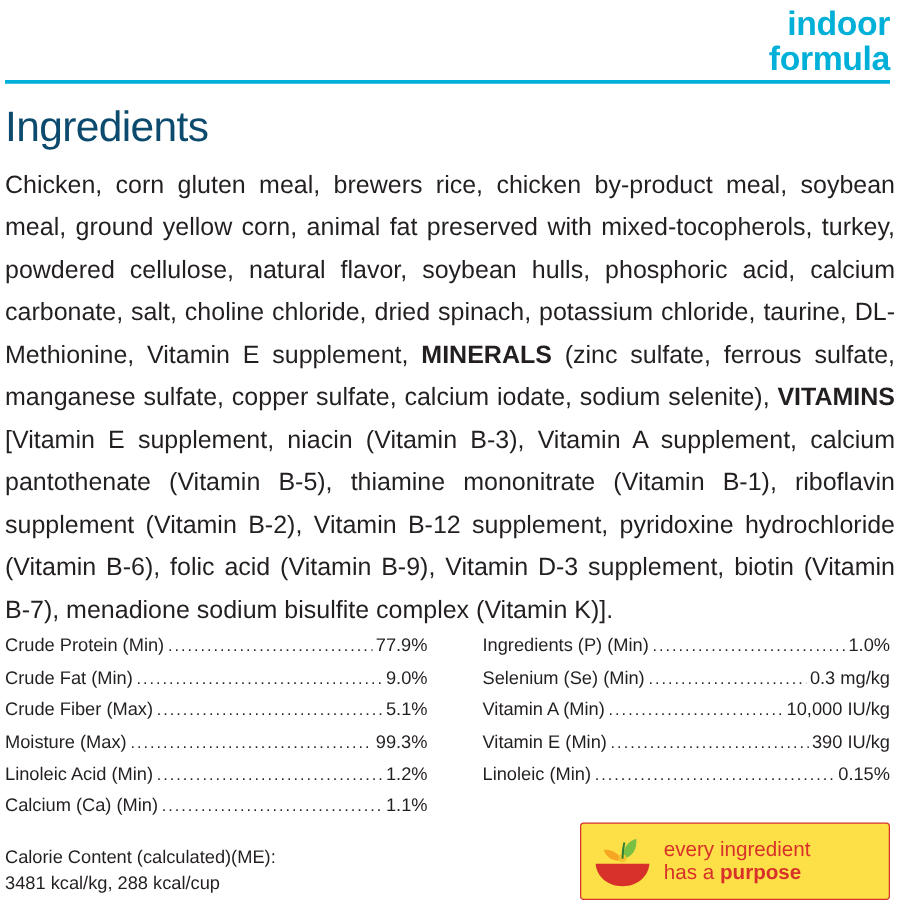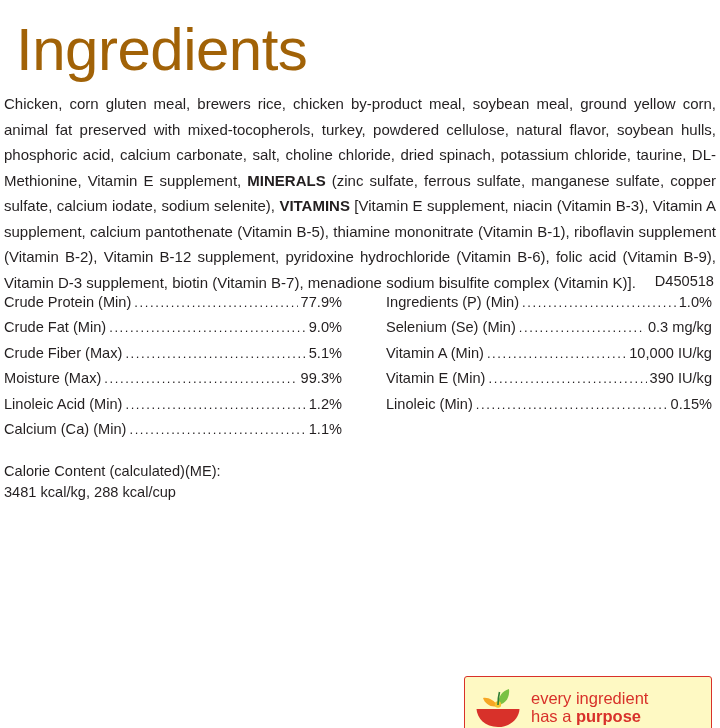--- a/index.html
+++ b/index.html
@@ -41,35 +41,35 @@
     font-weight: bold;
     color: #00b0d8;
     letter-spacing: -0.3px;
     display: block;
     padding-bottom: 3px;
     border-bottom: 3px solid #00b0d8;
   }
 
   
   h1.section-title {
-    font-size: 60px;
+    font-size: 34px;
     font-weight: normal;
-    margin: 18px 0 10px 12px;
+    margin: 18px 0 10px 0;
     letter-spacing: -0.5px;
     line-height: 1.05;
-    color: #a16207;
+    color: #0c4a6e;
   }
   h1.section-title.analysis {
     margin-top: 26px;
     margin-bottom: 12px;
   }
 
   
   .ingredients-body {
-    font-size: 15px;
+    font-size: 20px;
     line-height: 1.70;
     text-align: justify;
     text-justify: inter-word;
     color: #231f20;
     margin: 0;
   }
   .ingredients-body b { font-weight: bold; }
 
   .code-line {
     text-align: right;
@@ -122,21 +122,21 @@
     position: absolute;
     right: 8px;
     bottom: 8px;
     width: 248px;
     height: 62px;
     border: 1.6px solid #d8312a;
     border-radius: 3px;
     display: flex;
     align-items: center;
     padding: 4px 8px 4px 6px;
-    background: #fef9c3;
+    background: #fde047;
   }
   .seal-icon {
     width: 54px;
     height: 54px;
     flex: 0 0 54px;
     position: relative;
   }
   .seal-text {
     margin-left: 6px;
     line-height: 1.12;
@@ -152,26 +152,29 @@
     color: #d8312a;
     display: block;
   }
   .seal-text .l2 b { font-weight: bold; }
 </style>
 </head>
 <body>
 
 <div class="page">
 
+  <div class="brand-header">
+    <span class="brand-line1">indoor</span>
+    <span class="brand-line2">formula</span>
+  </div>
 
   <h1 class="section-title">Ingredients</h1>
 
   <p class="ingredients-body"><span>Chicken, corn gluten meal, brewers rice, chicken by-product meal, soybean meal, ground yellow corn, animal fat preserved with mixed-tocopherols, turkey, powdered cellulose, natural flavor, soybean hulls, phosphoric acid, calcium carbonate, salt, choline chloride, dried spinach, potassium chloride, taurine, DL-Methionine, Vitamin E supplement, </span><b>MINERALS</b><span> (zinc sulfate, ferrous sulfate, manganese sulfate, copper sulfate, calcium iodate, sodium selenite), </span><b>VITAMINS</b><span> [Vitamin E supplement, niacin (Vitamin B-3), Vitamin A supplement, calcium pantothenate (Vitamin B-5), thiamine mononitrate (Vitamin B-1), riboflavin supplement (Vitamin B-2), Vitamin B-12 supplement, pyridoxine hydrochloride (Vitamin B-6), folic acid (Vitamin B-9), Vitamin D-3 supplement, biotin (Vitamin B-7), menadione sodium bisulfite complex (Vitamin K)].</span></p>
 
-  <div class="code-line">D450518</div>
 
 
   <div class="ga-wrap">
     <div class="ga-col left">
       <div class="ga-row">
         <span class="ga-label">Crude Protein (Min)</span>
         <span class="ga-dots">.......................................................</span>
         <span class="ga-value">77.9%</span>
       </div>
       <div class="ga-row">

